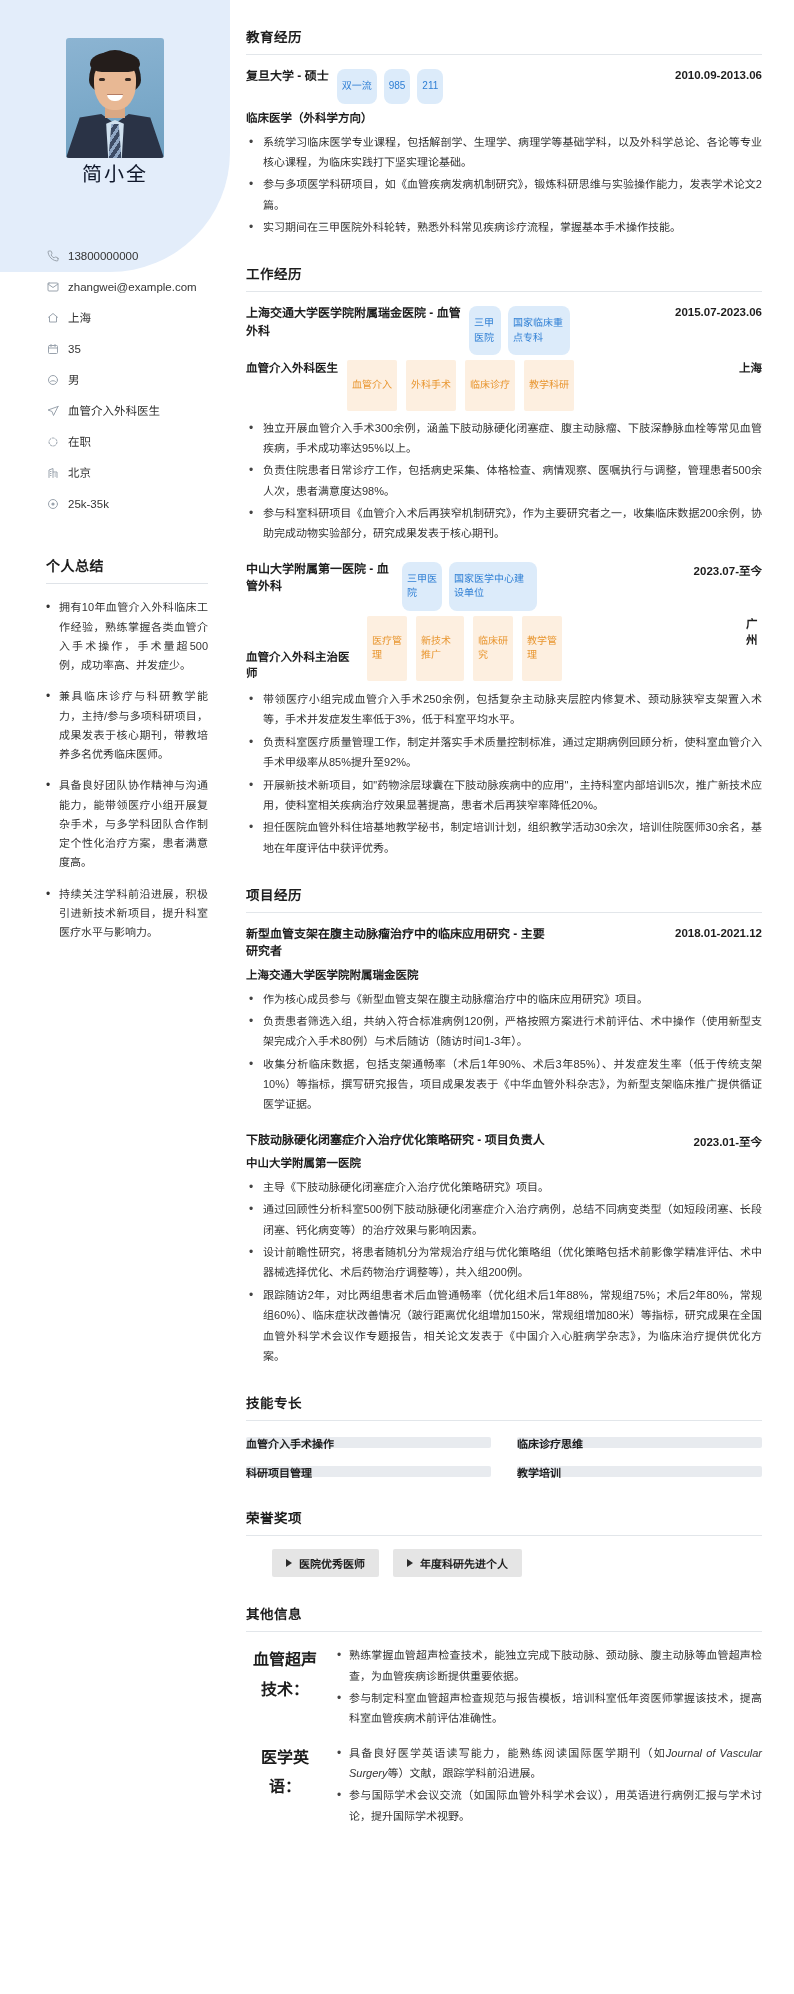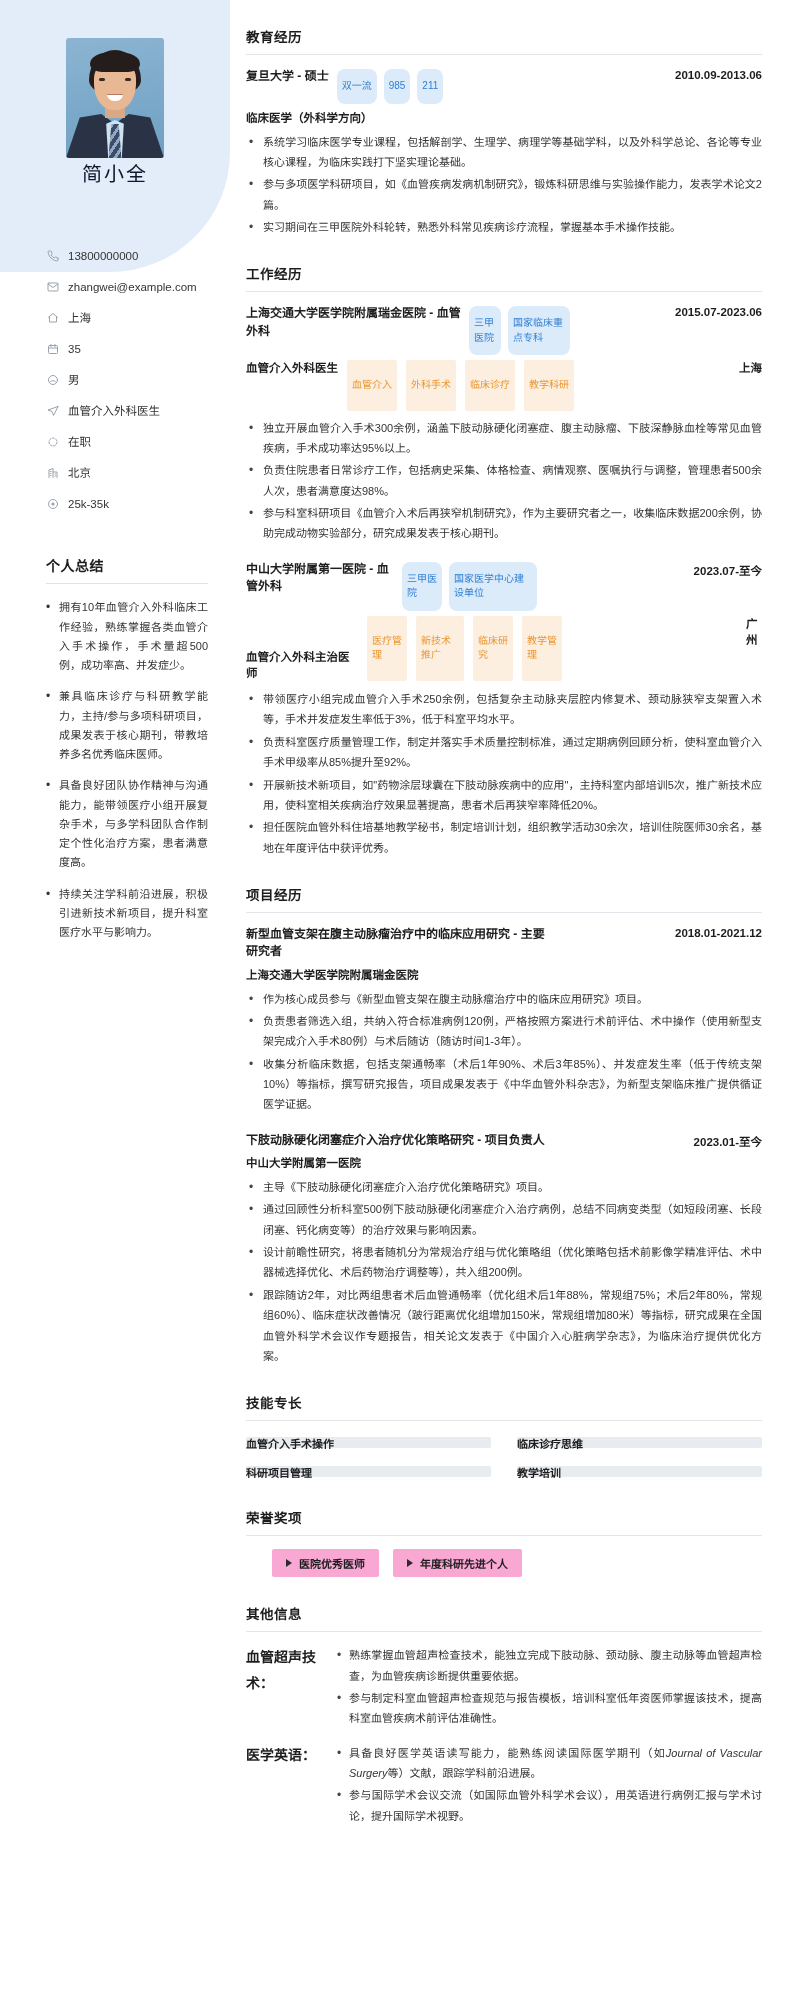--- a/index.html
+++ b/index.html
@@ -333,42 +333,43 @@
     z-index: 0;
     width: 100%;
   }
 
   
   .honor-row { display: flex; gap: 14px; padding-left: 26px; }
   .honor-chip {
     display: flex;
     align-items: center;
     gap: 7px;
-    background: #f9a8d4;
+    background: #e5e5e5;
     border-radius: 2px;
     padding: 6px 14px;
     font-size: 11px;
     font-weight: 700;
     color: #1d1d1d;
   }
   .honor-chip .tri {
     width: 0; height: 0;
     border-left: 6px solid #2b2b2b;
     border-top: 4px solid transparent;
     border-bottom: 4px solid transparent;
   }
 
   
   .other-block { display: flex; gap: 10px; margin-bottom: 12px; align-items: flex-start; }
   .other-label {
-    font-size: 14px;
+    font-size: 16px;
     font-weight: 700;
     color: #1d1d1d;
     flex: 0 0 78px;
     line-height: 1.85;
+    text-align: center;
   }
   .other-body { flex: 1; min-width: 0; }
   .other-body .bullets li { padding-left: 15px; }
 </style>
 </head>
 <body>
 
 <div class="page">
 
   <aside class="sidebar">

